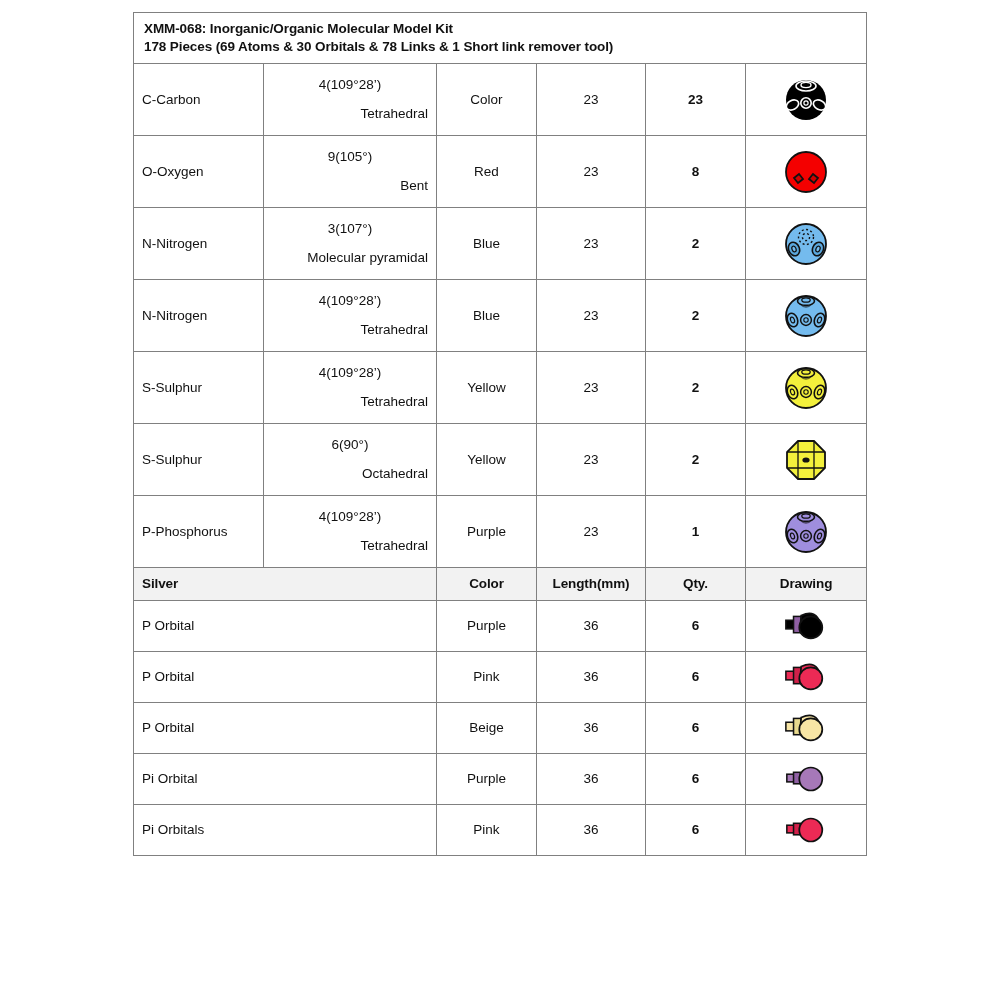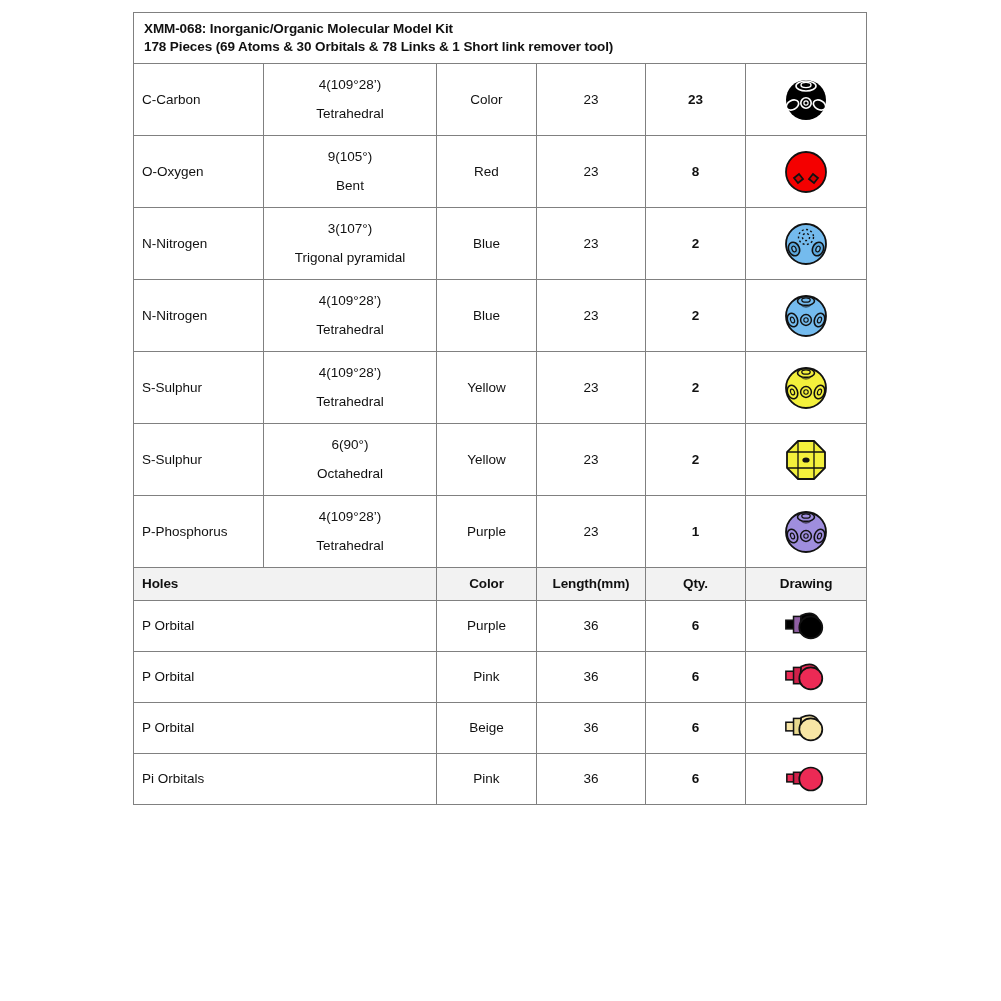--- a/index.html
+++ b/index.html
@@ -40,21 +40,21 @@
     background:#f2f2f2 !important;
     font-weight:bold;
     font-size:14px;
     height:32px;
     letter-spacing:-0.1px;
   }
   .c-left{text-align:left;}
   .c-center{text-align:center;}
   .qty{font-weight:bold;}
   .two-line .l1{display:block;}
-  .two-line .l2{display:block;margin-top:11px;}
+  .two-line .l2{display:block;margin-top:11px;text-align:right;}
 
   
   col.c0{width:130px;}
   col.c1{width:173px;}
   col.c2{width:100px;}
   col.c3{width:109px;}
   col.c4{width:100px;}
   col.c5{width:121px;}
 
   .drawcell{padding:2px 0 !important;text-align:center;}
@@ -130,21 +130,21 @@
                 <path d="M12 30 l5 -4 4 5 -5 4 z" fill="#d40000" stroke="#111" stroke-width="1.8"></path>
                 <path d="M36 30 l-5 -4 -4 5 5 4 z" fill="#d40000" stroke="#111" stroke-width="1.8"></path>
               </svg>
             </span>
           </td>
         </tr>
         <tr class="r-tall">
           <td class="c-left">N-Nitrogen</td>
           <td class="c-center two-line">
             <span class="l1">3(107°)</span>
-            <span class="l2">Trigonal pyramidal</span>
+            <span class="l2">Molecular pyramidal</span>
           </td>
           <td class="c-center">Blue</td>
           <td class="c-center">23</td>
           <td class="c-center qty">2</td>
           <td class="drawcell">
             <span class="drawwrap">
               <svg width="48" height="48" viewBox="0 0 48 48">
                 <circle cx="24" cy="24" r="20" fill="#74bbee" stroke="#111" stroke-width="1.8"></circle>
                 <circle cx="24" cy="17" r="7.5" fill="none" stroke="#111" stroke-width="1.4" stroke-dasharray="2 2.4"></circle>
                 <circle cx="24" cy="17" r="3.6" fill="none" stroke="#111" stroke-width="1.4" stroke-dasharray="2 2.4"></circle>
@@ -250,21 +250,21 @@
                 <circle cx="24" cy="28" r="5.4" fill="#9f8ede" stroke="#111" stroke-width="1.5"></circle>
                 <circle cx="24" cy="28" r="2.2" fill="#9f8ede" stroke="#111" stroke-width="1.1"></circle>
               </svg>
             </span>
           </td>
         </tr>
       </tbody>
 
       <tbody>
         <tr class="hdr">
-        <td class="c-left" colspan="2">Holes</td>
+        <td class="c-left" colspan="2">Silver</td>
         <td class="c-center">Color</td>
         <td class="c-center">Length(mm)</td>
         <td class="c-center">Qty.</td>
         <td class="c-center">Drawing</td>
       </tr>
 
       </tbody>
       <tbody id="link-rows">
         <tr class="r-link">
           <td class="c-left" colspan="2">P Orbital</td>
@@ -308,20 +308,35 @@
               <svg width="46" height="46" viewBox="0 0 48 48">
                 <rect x="3" y="18" width="9" height="9" fill="#f7e5a5" stroke="#111" stroke-width="1.6"></rect>
                 <rect x="11" y="14" width="8" height="17" fill="#e8d98d" stroke="#111" stroke-width="1.6"></rect>
                 <path d="M19 13 q16 -7 20 9 q-2 13 -12 13 q-9 0 -9 -10 z" fill="#f7e5a5" stroke="#111" stroke-width="1.8"></path>
                 <ellipse cx="29" cy="25.5" rx="12" ry="11.5" fill="#f7e5a5" stroke="#111" stroke-width="1.8"></ellipse>
               </svg>
             </span>
           </td>
         </tr>
         <tr class="r-link">
+          <td class="c-left" colspan="2">Pi Orbital</td>
+          <td class="c-center">Purple</td>
+          <td class="c-center">36</td>
+          <td class="c-center qty">6</td>
+          <td class="drawcell">
+            <span class="drawwrap">
+              <svg width="46" height="46" viewBox="0 0 48 48">
+                <rect x="4" y="19" width="8" height="8" fill="#a678b8" stroke="#111" stroke-width="1.6"></rect>
+                <rect x="11" y="17" width="7" height="12" fill="#8f5fa3" stroke="#111" stroke-width="1.6"></rect>
+                <circle cx="29" cy="24" rx="12" r="12" fill="#a678b8" stroke="#111" stroke-width="1.8"></circle>
+              </svg>
+            </span>
+          </td>
+        </tr>
+        <tr class="r-link">
           <td class="c-left" colspan="2">Pi Orbitals</td>
           <td class="c-center">Pink</td>
           <td class="c-center">36</td>
           <td class="c-center qty">6</td>
           <td class="drawcell">
             <span class="drawwrap">
               <svg width="46" height="46" viewBox="0 0 48 48">
                 <rect x="4" y="19" width="8" height="8" fill="#ec2a55" stroke="#111" stroke-width="1.6"></rect>
                 <rect x="11" y="17" width="7" height="12" fill="#d1214a" stroke="#111" stroke-width="1.6"></rect>
                 <circle cx="29" cy="24" rx="12" r="12" fill="#ec2a55" stroke="#111" stroke-width="1.8"></circle>

